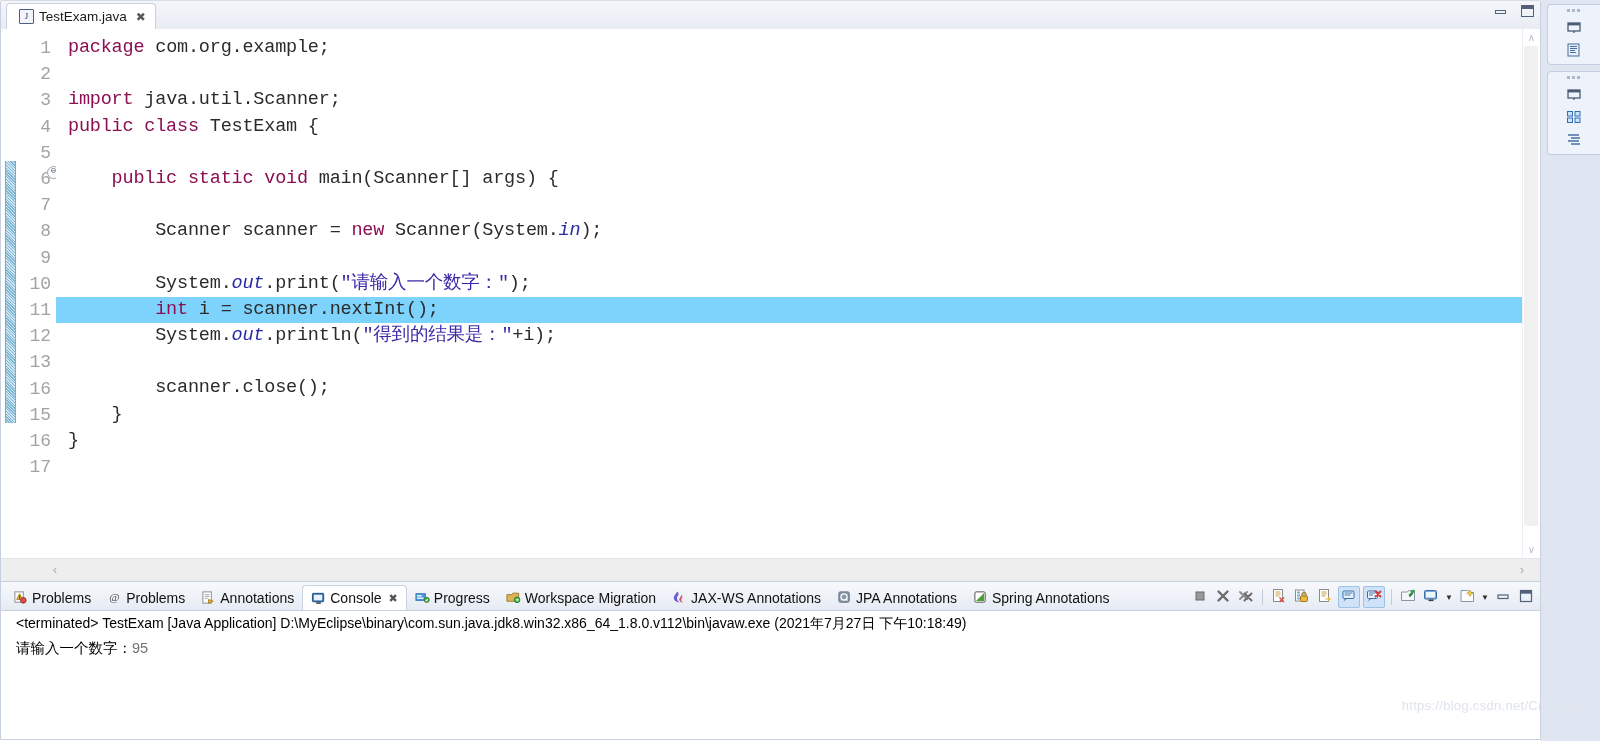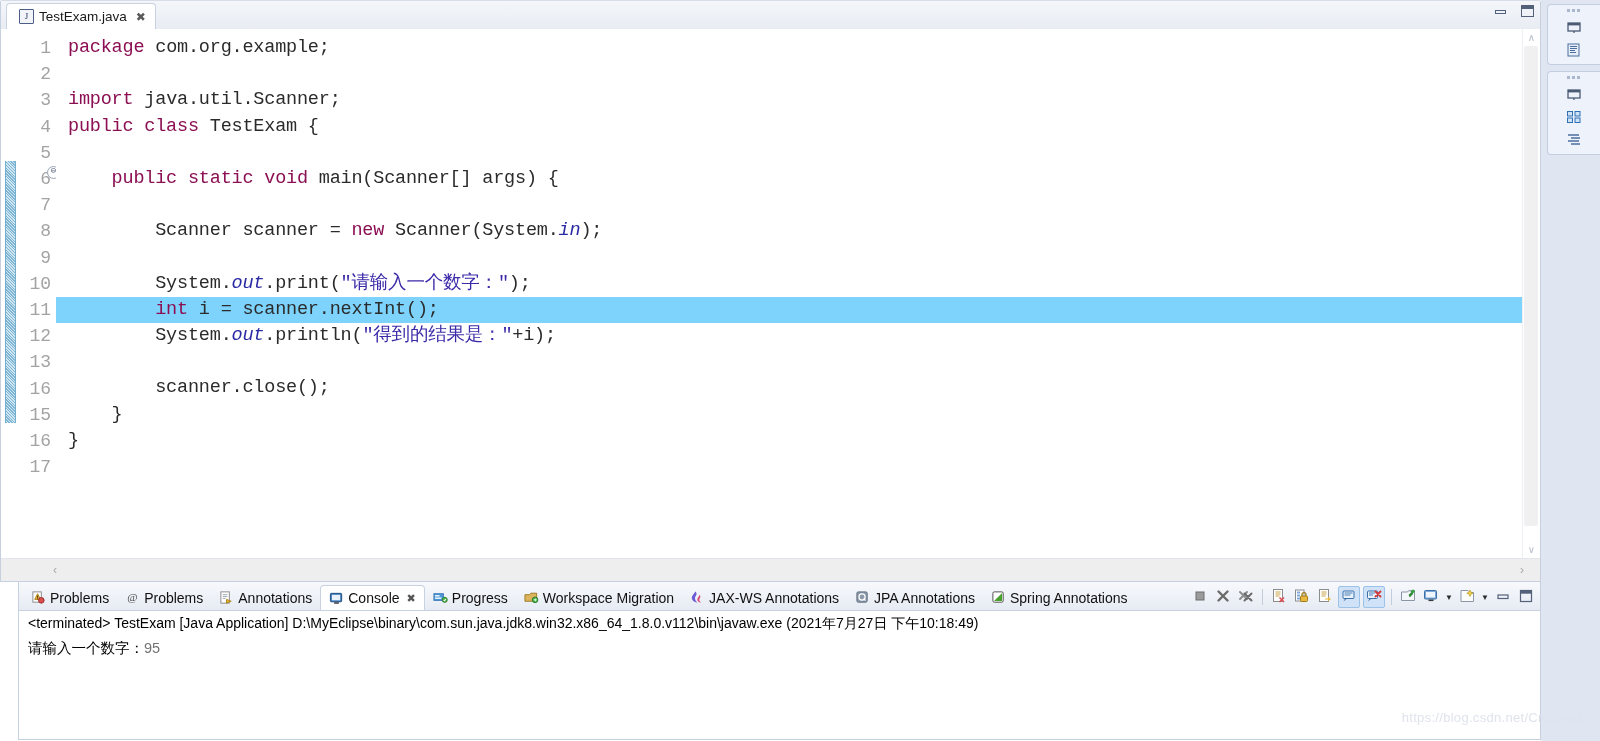--- a/index.html
+++ b/index.html
@@ -254,21 +254,20 @@
 
   
   #console-stack {
     height: 158px;
     background: #f1f4f9;
     border: 1px solid #c7d0de;
     border-top: none;
     box-sizing: border-box;
     display: flex;
     flex-direction: column;
-    margin-left: 18px;
   }
   #console-tabbar {
     height: 28px;
     display: flex;
     align-items: flex-end;
     background: linear-gradient(to bottom, #f7f9fc 0%, #e6ebf3 100%);
     position: relative;
     padding-left: 4px;
   }
   .view-tab {
@@ -334,21 +333,21 @@
     color: #2b2b2b;
     cursor: pointer;
   }
 
   #console-output {
     flex: 1;
     background: #ffffff;
     border-top: 1px solid #c9d2e0;
     position: relative;
     overflow: hidden;
-    padding: 1px 0 0 6px;
+    padding: 1px 0 0 12px;
   }
   .con-line {
     font-family: "Liberation Sans", sans-serif;
     font-size: 14.5px;
     line-height: 26px;
     white-space: pre;
     color: #000000;
     padding-left: 3px;
   }
   .con-line.header {
@@ -405,21 +404,21 @@
     display: flex;
     align-items: center;
     justify-content: center;
     cursor: pointer;
   }
 
   
   #watermark {
     position: absolute;
     right: 18px;
-    bottom: 16px;
+    bottom: 28px;
     font-size: 13px;
     color: #dfe3ec;
     letter-spacing: .3px;
     user-select: none;
     pointer-events: none;
   }
 </style>
 </head>
 <body>
 

